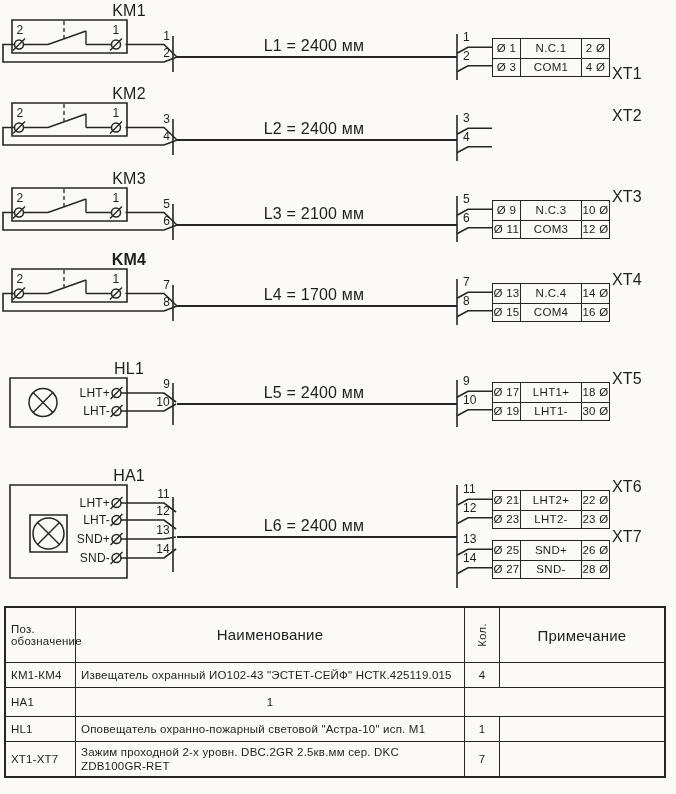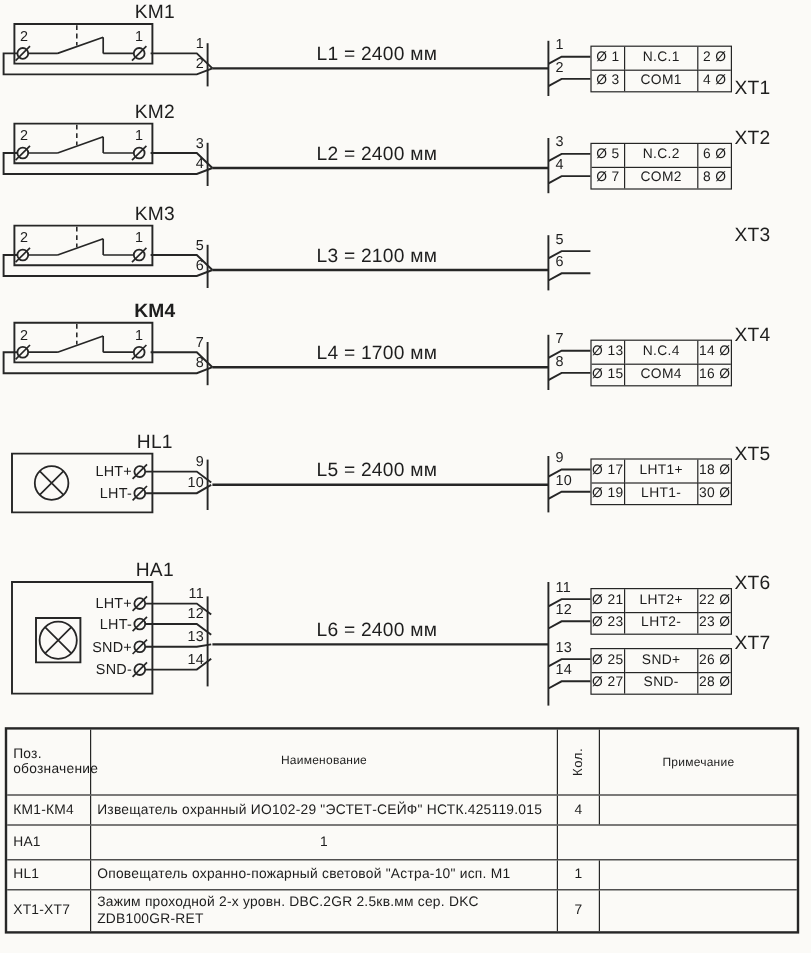--- a/index.html
+++ b/index.html
@@ -16,21 +16,21 @@
   .bc.c0,.bc.c1{border-right:1.8px solid #262626}
   .bc.r1{border-top:1.8px solid #262626}
   #spec{position:absolute;left:4px;top:606px;width:658px;border:2px solid #262626}
   .srow{display:grid;grid-template-columns:70px 389px 35px 1fr;border-top:1.8px solid #262626}
   .srow:first-child{border-top:none}
   .scell{border-right:1.8px solid #262626;display:flex;align-items:center;font-size:11.5px;padding:1px 5px;letter-spacing:.2px}
   .scell:last-child{border-right:none}
   .c-pos{white-space:pre-line}
   .c-name{white-space:pre-line;line-height:1.25}
   .c-qty{justify-content:center;padding:0}
-  .hdr .c-name,.hdr .c-note{justify-content:center;font-size:10px}
+  .hdr .c-name,.hdr .c-note{justify-content:center;font-size:15px}
   .hdr .c-pos{font-size:11.5px}
   .rot{writing-mode:vertical-rl;transform:rotate(180deg);font-size:11px;letter-spacing:.5px;margin:auto}
   .h-row{height:54px}
   .r-0{height:24px}.r-1{height:28px}.r-2{height:24px}.r-3{height:34px}
 </style>
 </head>
 <body>
 
 <div id="diagram">
   <svg id="wires" width="676" height="794" viewBox="0 0 676 794">
@@ -134,21 +134,21 @@
       <div class="scell c-pos">Поз.
 обозначение</div>
       <div class="scell c-name">Наименование</div>
       <div class="scell c-qty">
         <span class="rot">Кол.</span>
       </div>
       <div class="scell c-note">Примечание</div>
     </div>
     <div class="srow r-0">
       <div class="scell c-pos">КМ1-КМ4</div>
-      <div class="scell c-name">Извещатель охранный  ИО102-29 "ЭСТЕТ-СЕЙФ" НСТК.425119.015</div>
+      <div class="scell c-name">Извещатель охранный  ИО102-43 "ЭСТЕТ-СЕЙФ" НСТК.425119.015</div>
       <div class="scell c-qty">4</div>
       <div class="scell c-note"></div>
     </div>
     <div class="srow r-1">
       <div class="scell c-pos">НА1</div>
       <div class="scell c-qty">1</div>
       <div class="scell c-note"></div>
     </div>
     <div class="srow r-2">
       <div class="scell c-pos">HL1</div>
@@ -180,37 +180,37 @@
     </div>
     <div class="t f13" style="left: 612px; top: 27px; margin-top: 39px;">XT1</div>
     <div class="t num" style="left: 463px; top: 31.25px;">1</div>
     <div class="t num" style="left: 463px; top: 49.75px;">2</div>
     <div class="t a-c f13" style="left: 129px; top: 86px;">KM2</div>
     <div class="t a-c num" style="left: 20px; top: 107px;">2</div>
     <div class="t a-c num" style="left: 116px; top: 107px;">1</div>
     <div class="t a-r num" style="left: 170px; top: 112.5px;">3</div>
     <div class="t a-r num" style="left: 170px; top: 130px;">4</div>
     <div class="t a-c f13" style="left: 314px; top: 121px;">L2 = 2400 мм</div>
-    <div class="block" style="left: 492px; top: 119px;">
-      <div class="bc r0 c0">Ø 5</div>
-      <div class="bc r0 c1">N.C.2</div>
-      <div class="bc r0 c2">6 Ø</div>
-      <div class="bc r1 c0">Ø 7</div>
-      <div class="bc r1 c1">COM2</div>
-      <div class="bc r1 c2">8 Ø</div>
-    </div>
     <div class="t f13" style="left: 612px; top: 108px;">XT2</div>
     <div class="t num" style="left: 463px; top: 112.25px;">3</div>
     <div class="t num" style="left: 463px; top: 130.75px;">4</div>
     <div class="t a-c f13" style="left: 129px; top: 171px;">KM3</div>
     <div class="t a-c num" style="left: 20px; top: 192px;">2</div>
     <div class="t a-c num" style="left: 116px; top: 192px;">1</div>
     <div class="t a-r num" style="left: 170px; top: 197.5px;">5</div>
     <div class="t a-r num" style="left: 170px; top: 215px;">6</div>
     <div class="t a-c f13" style="left: 314px; top: 206px; text-align: center;">L3 = 2100 мм</div>
+    <div class="block" style="left: 492px; top: 200px;">
+      <div class="bc r0 c0">Ø 9</div>
+      <div class="bc r0 c1">N.C.3</div>
+      <div class="bc r0 c2">10 Ø</div>
+      <div class="bc r1 c0">Ø 11</div>
+      <div class="bc r1 c1">COM3</div>
+      <div class="bc r1 c2">12 Ø</div>
+    </div>
     <div class="t f13" style="left: 612px; top: 189px;">XT3</div>
     <div class="t num" style="left: 463px; top: 193.25px;">5</div>
     <div class="t num" style="left: 463px; top: 211.75px;">6</div>
     <div class="t a-c f13" style="left: 129px; top: 252px; font-weight: bold;">KM4</div>
     <div class="t a-c num" style="left: 20px; top: 273px;">2</div>
     <div class="t a-c num" style="left: 116px; top: 273px;">1</div>
     <div class="t a-r num" style="left: 170px; top: 278.5px;">7</div>
     <div class="t a-r num" style="left: 170px; top: 296px;">8</div>
     <div class="t a-c f13" style="left: 314px; top: 287px;">L4 = 1700 мм</div>
     <div class="block" style="left: 492px; top: 283px; text-align: center;">

